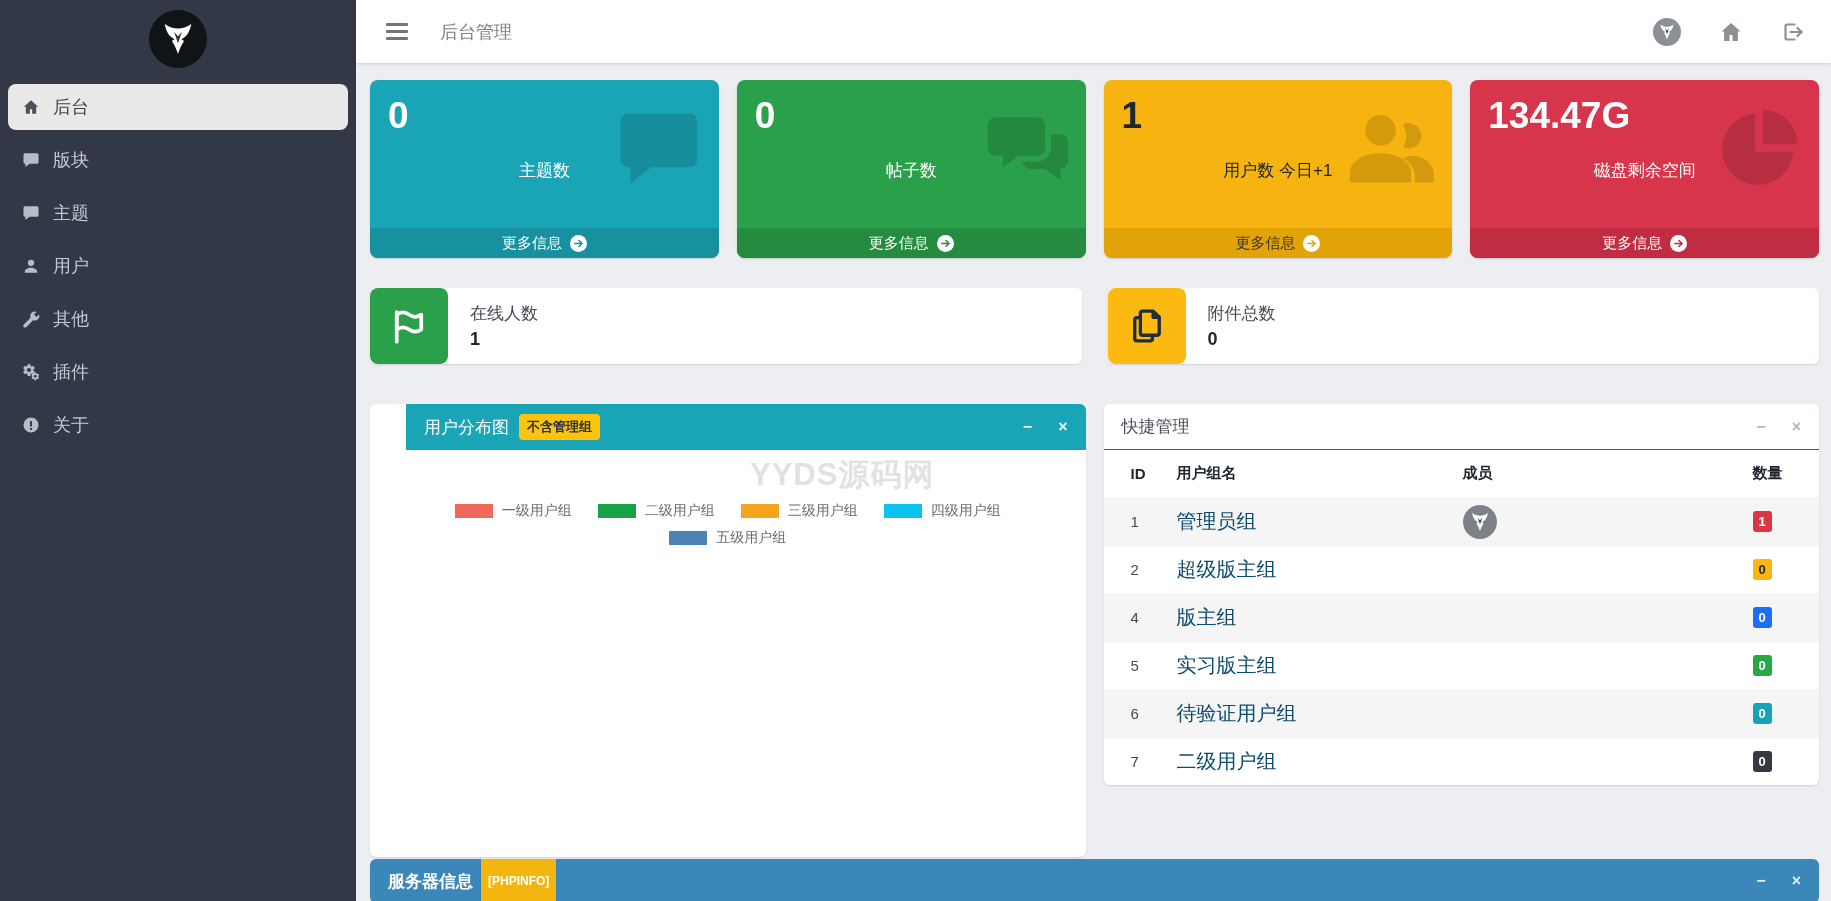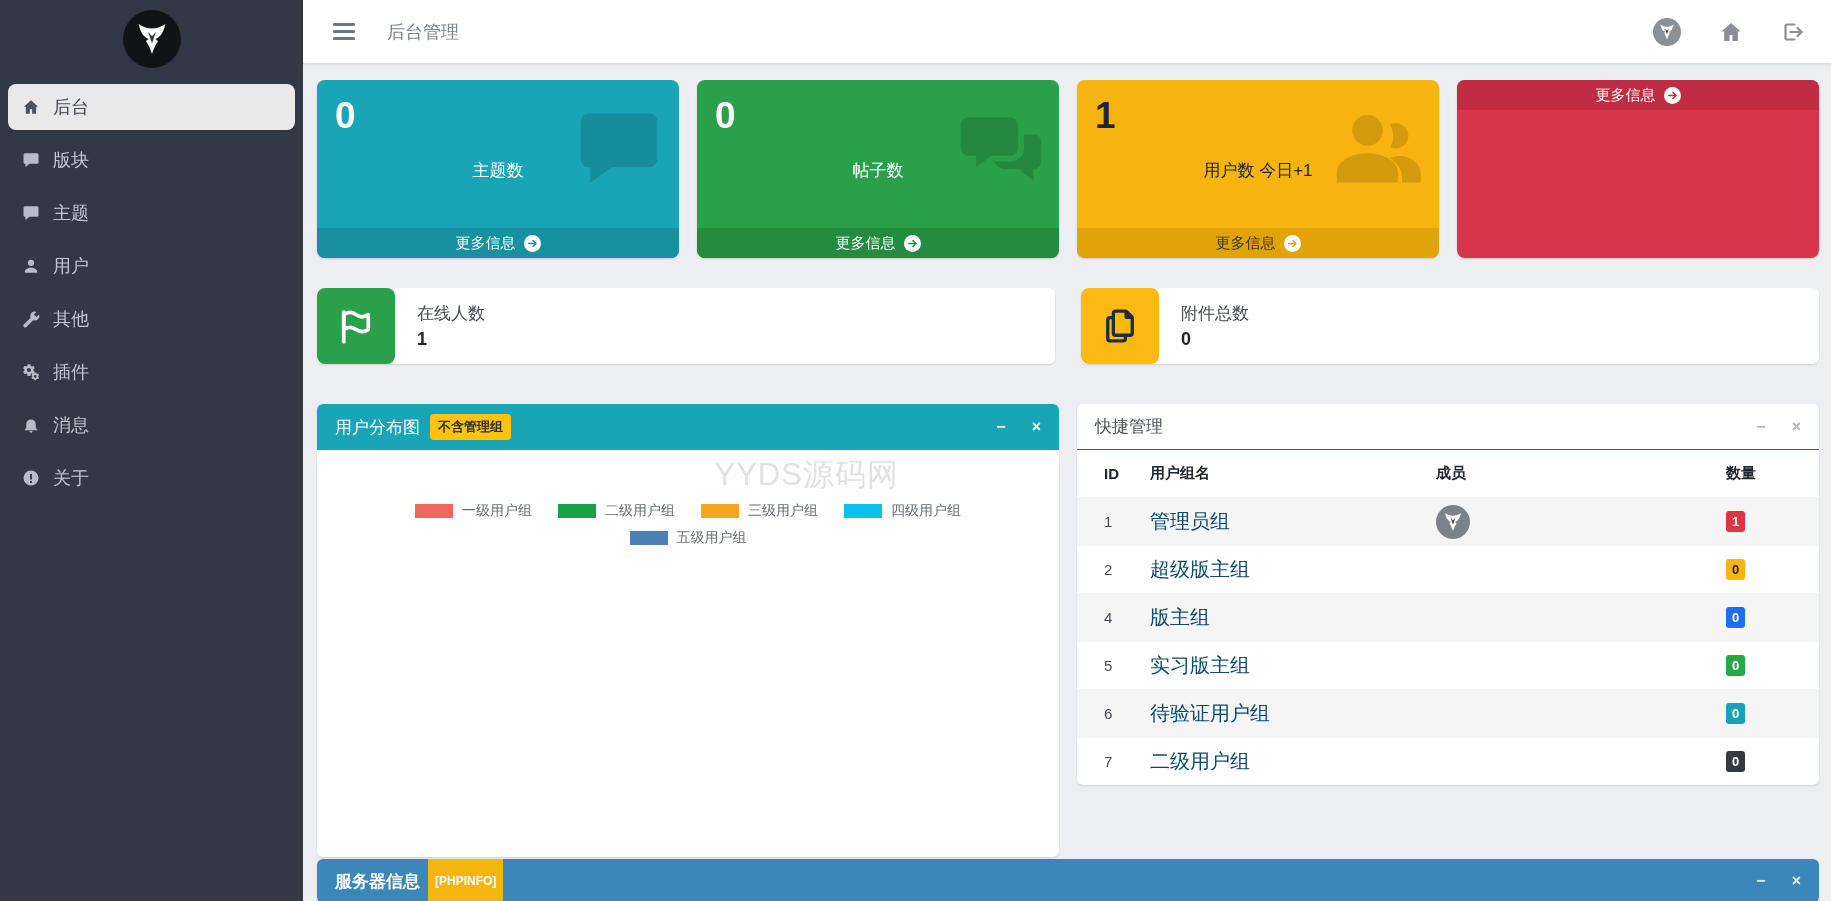--- a/index.html
+++ b/index.html
@@ -4,21 +4,21 @@
 <style>
   * { margin:0; padding:0; box-sizing:border-box; }
   html,body { background:#d7d9dd; }
   body { font-family:"Liberation Sans","DejaVu Sans",sans-serif; }
   .app { width:1831px; height:901px; display:flex; overflow:hidden; background:#eceef2; position:relative; }
 
   
   .ic { width:1em; height:1em; display:inline-block; vertical-align:-0.12em; fill:currentColor; }
 
   
-  .sidebar { width:303px; background:#323845; flex-shrink:0; display:flex; flex-direction:column; }
+  .sidebar { width:356px; background:#323845; flex-shrink:0; display:flex; flex-direction:column; }
   .logo-wrap { height:78px; display:flex; align-items:center; justify-content:center; }
   .logo-circle { width:58px; height:58px; border-radius:50%; background:#111417; display:flex; align-items:center; justify-content:center; }
   .logo-circle .ic { font-size:40px; color:#fff; }
   .nav { padding:6px 0; }
   .nav-item { height:46px; margin:0 8px 7px 8px; padding:0 14px; display:flex; align-items:center; gap:13px;
               color:#c3c9d2; font-size:18px; border-radius:8px; cursor:pointer; }
   .nav-item .ic { font-size:18px; opacity:.92; }
   .nav-item.active { background:#e9e9e9; color:#3f4550; }
 
   
@@ -60,25 +60,25 @@
 
   
   .panel-row { display:grid; grid-template-columns:1fr 1fr; gap:18px; margin-top:40px; align-items:start; }
   .panel { background:#fff; border-radius:6px; box-shadow:0 1px 2px rgba(0,0,0,.12); overflow:hidden; }
   .panel-header { height:46px; display:flex; align-items:center; padding:0 18px; }
   .panel-title { font-size:17px; }
   .panel-controls { margin-left:auto; display:flex; gap:26px; font-size:16px; }
   .ctrl { cursor:pointer; line-height:1; font-weight:bold; }
 
   
-  .chart-panel .panel-header { color:#fff; }
+  .chart-panel .panel-header { color:#fff;margin-left:36px; }
   .chart-badge { margin-left:10px; background:#fdc30f; color:#27313c; font-size:13px; font-weight:bold; padding:4px 8px; border-radius:4px; }
   .chart-panel .ctrl { color:rgba(255,255,255,.95); }
   .chart-body { position:relative; height:407px; }
-  .watermark { position:absolute; left:66%; top:4px; transform:translateX(-50%); font-size:31px; font-weight:normal; color:#e2e2e2; letter-spacing:1px; white-space:nowrap; }
+  .watermark { position:absolute; left:66%; top:4px; transform:translateX(-50%); font-size:31px; font-weight:bold; color:#e2e2e2; letter-spacing:1px; white-space:nowrap; }
   .legend { position:absolute; top:52px; left:0; right:0; display:flex; flex-direction:column; align-items:center; gap:9px; }
   .legend-line { display:flex; gap:26px; }
   .legend-item { display:flex; align-items:center; gap:9px; font-size:14px; color:#666c73; }
   .legend-swatch { width:38px; height:14px; display:inline-block; }
 
   
   .quick-panel .panel-header { background:#fff; border-bottom:1px solid #a21caf; }
   .quick-panel .panel-title { color:#4a4f57; }
   .quick-panel .ctrl { color:#b0b6bf; }
   .qtable { width:100%; }
@@ -217,26 +217,20 @@
         <svg class="ic">
             <use href="#i-wrench"></use>
           </svg>
         <span>其他</span>
       </div>
       <div class="nav-item">
         <svg class="ic">
             <use href="#i-gears"></use>
           </svg>
         <span>插件</span>
-      </div>
-      <div class="nav-item">
-        <svg class="ic">
-            <use href="#i-bell"></use>
-          </svg>
-        <span>消息</span>
       </div>
       <div class="nav-item">
         <svg class="ic">
             <use href="#i-info"></use>
           </svg>
         <span>关于</span>
       </div>
     </nav>
   </aside>
 
@@ -319,20 +313,27 @@
             <span>更多信息</span>
             <span class="more-circle" style="color: rgb(226, 163, 8);">
                 <svg class="ic">
                   <use href="#i-arrow-right"></use>
                 </svg>
               </span>
           </div>
         </div>
 
         <div class="stat-box" style="background-color: rgb(214, 53, 76);">
+          <div class="inner">
+            <div class="stat-value">134.47G</div>
+            <div class="stat-label">磁盘剩余空间</div>
+            <svg class="ic stat-bigicon">
+                <use href="#i-pie"></use>
+              </svg>
+          </div>
           <div class="stat-footer" style="background-color: rgb(192, 44, 65);">
             <span>更多信息</span>
             <span class="more-circle" style="color: rgb(192, 44, 65);">
                 <svg class="ic">
                   <use href="#i-arrow-right"></use>
                 </svg>
               </span>
           </div>
         </div>
       </div>

